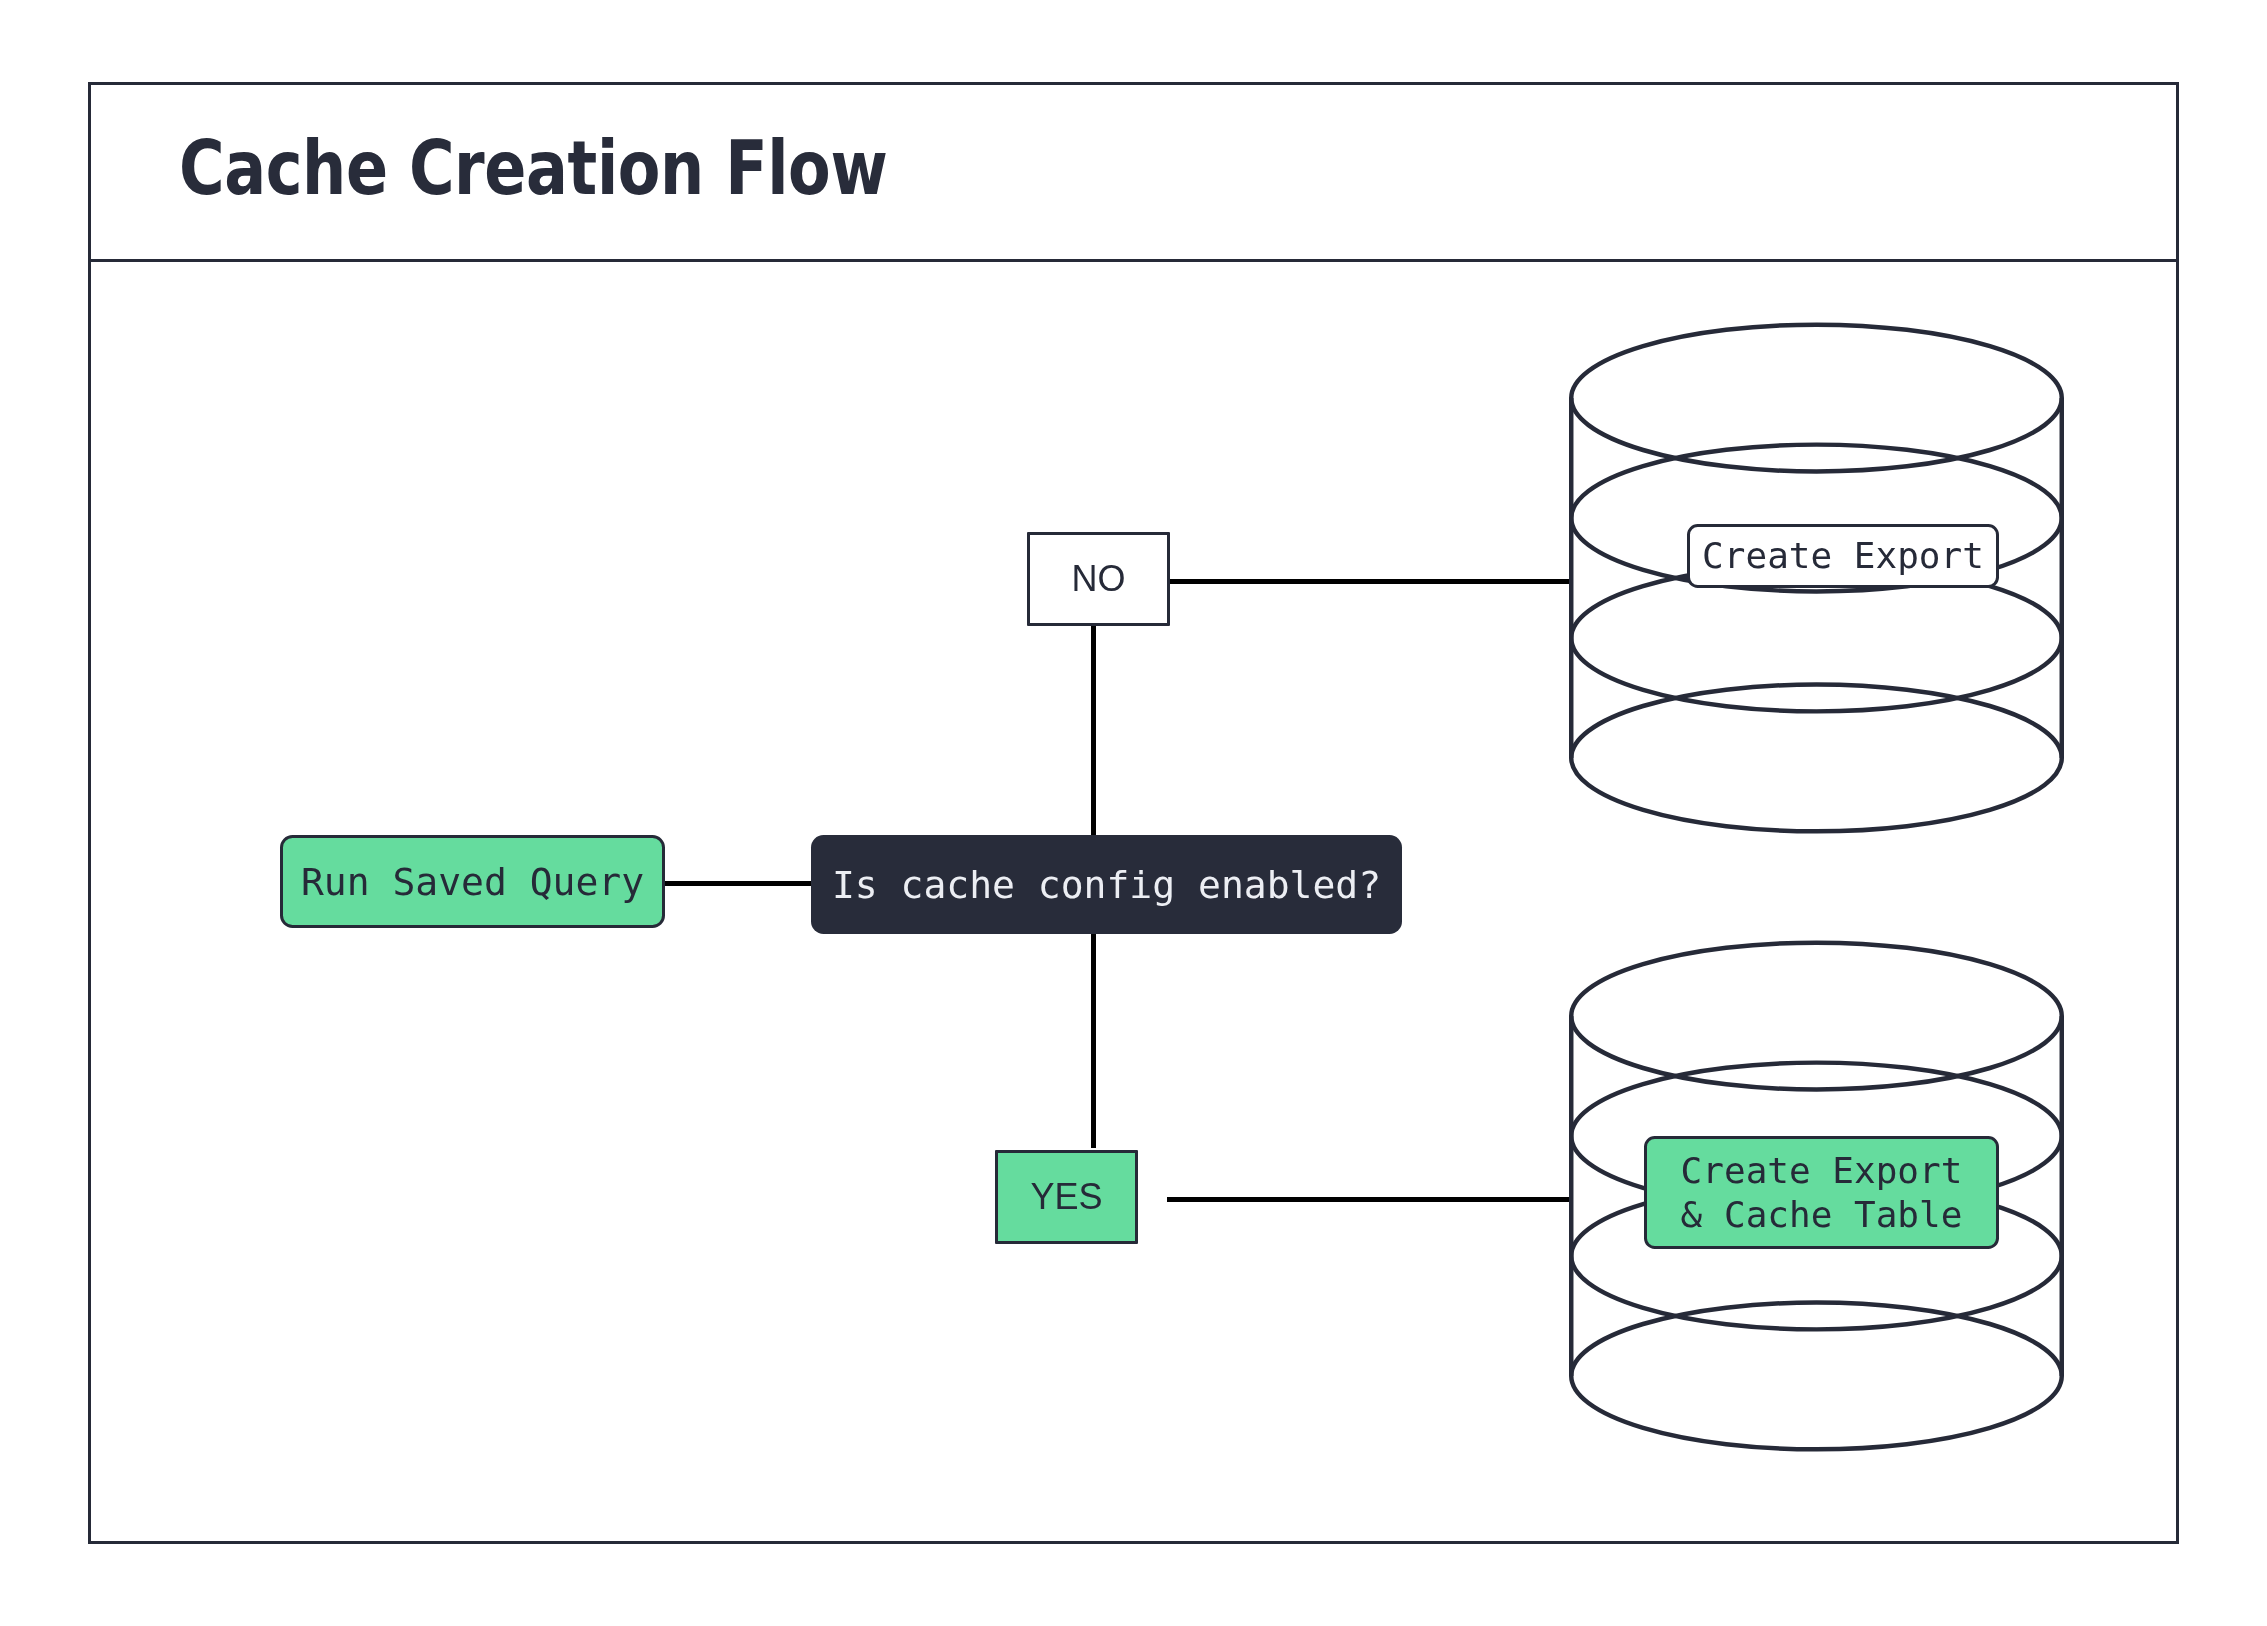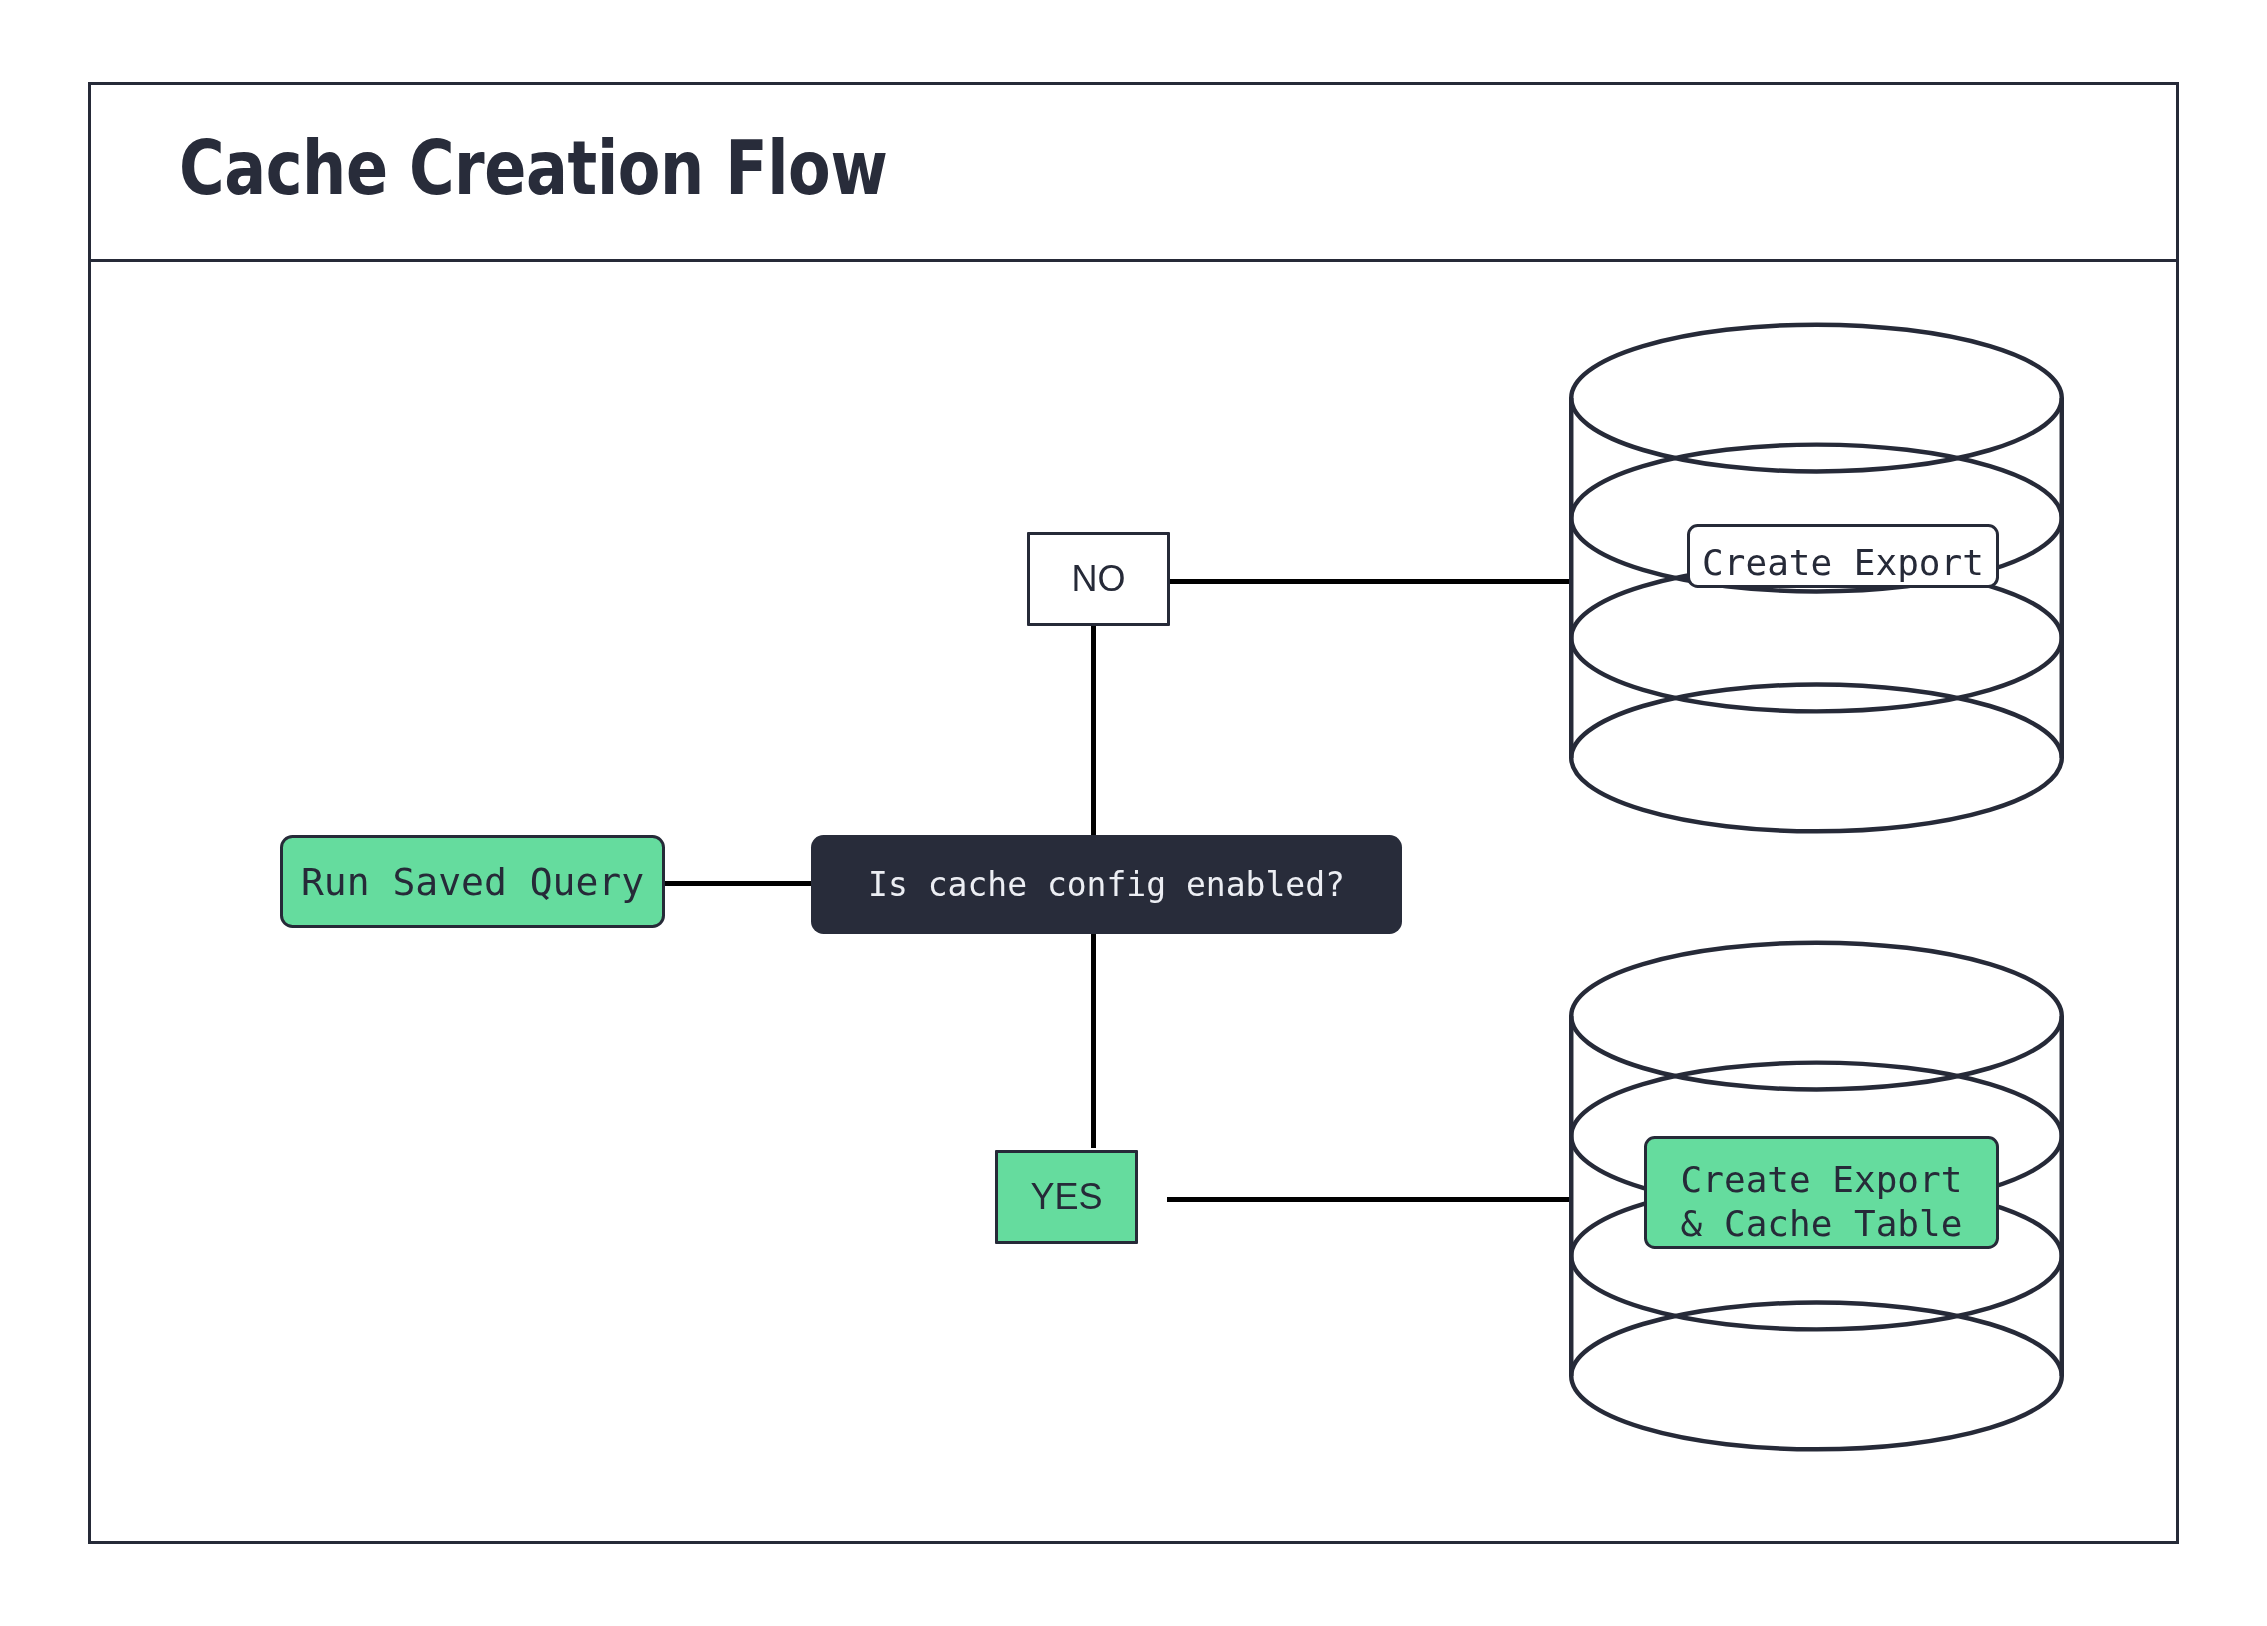--- a/index.html
+++ b/index.html
@@ -91,21 +91,21 @@
     font-size: 38px;
     color: #262a38;
     white-space: nowrap;
   }
 
   .node-decision {
     background: #282c3a;
     border: none;
     border-radius: 12.5px;
     font-family: "DejaVu Sans Mono", "Liberation Mono", monospace;
-    font-size: 33px;
+    font-size: 38px;
     color: #eceef3;
     white-space: nowrap;
   }
 
   .node-label {
     background: #ffffff;
     border: 3.6px solid #262a38;
     border-radius: 1px;
     font-family: "Liberation Sans", sans-serif;
     font-size: 36px;
@@ -133,21 +133,21 @@
     stroke-width: 5;
     fill: none;
   }
 
   .db-caption {
     position: absolute;
     box-sizing: border-box;
     display: flex;
     flex-direction: column;
     align-items: center;
-    justify-content: flex-end;
+    justify-content: center;
     border: 3.6px solid #262a38;
     border-radius: 10.7px;
     background: #ffffff;
     font-family: "DejaVu Sans Mono", "Liberation Mono", monospace;
     font-size: 36px;
     line-height: 1.22;
     color: #262a38;
     white-space: nowrap;
   }
   .db-caption.is-green { background: #65dc9e; }

